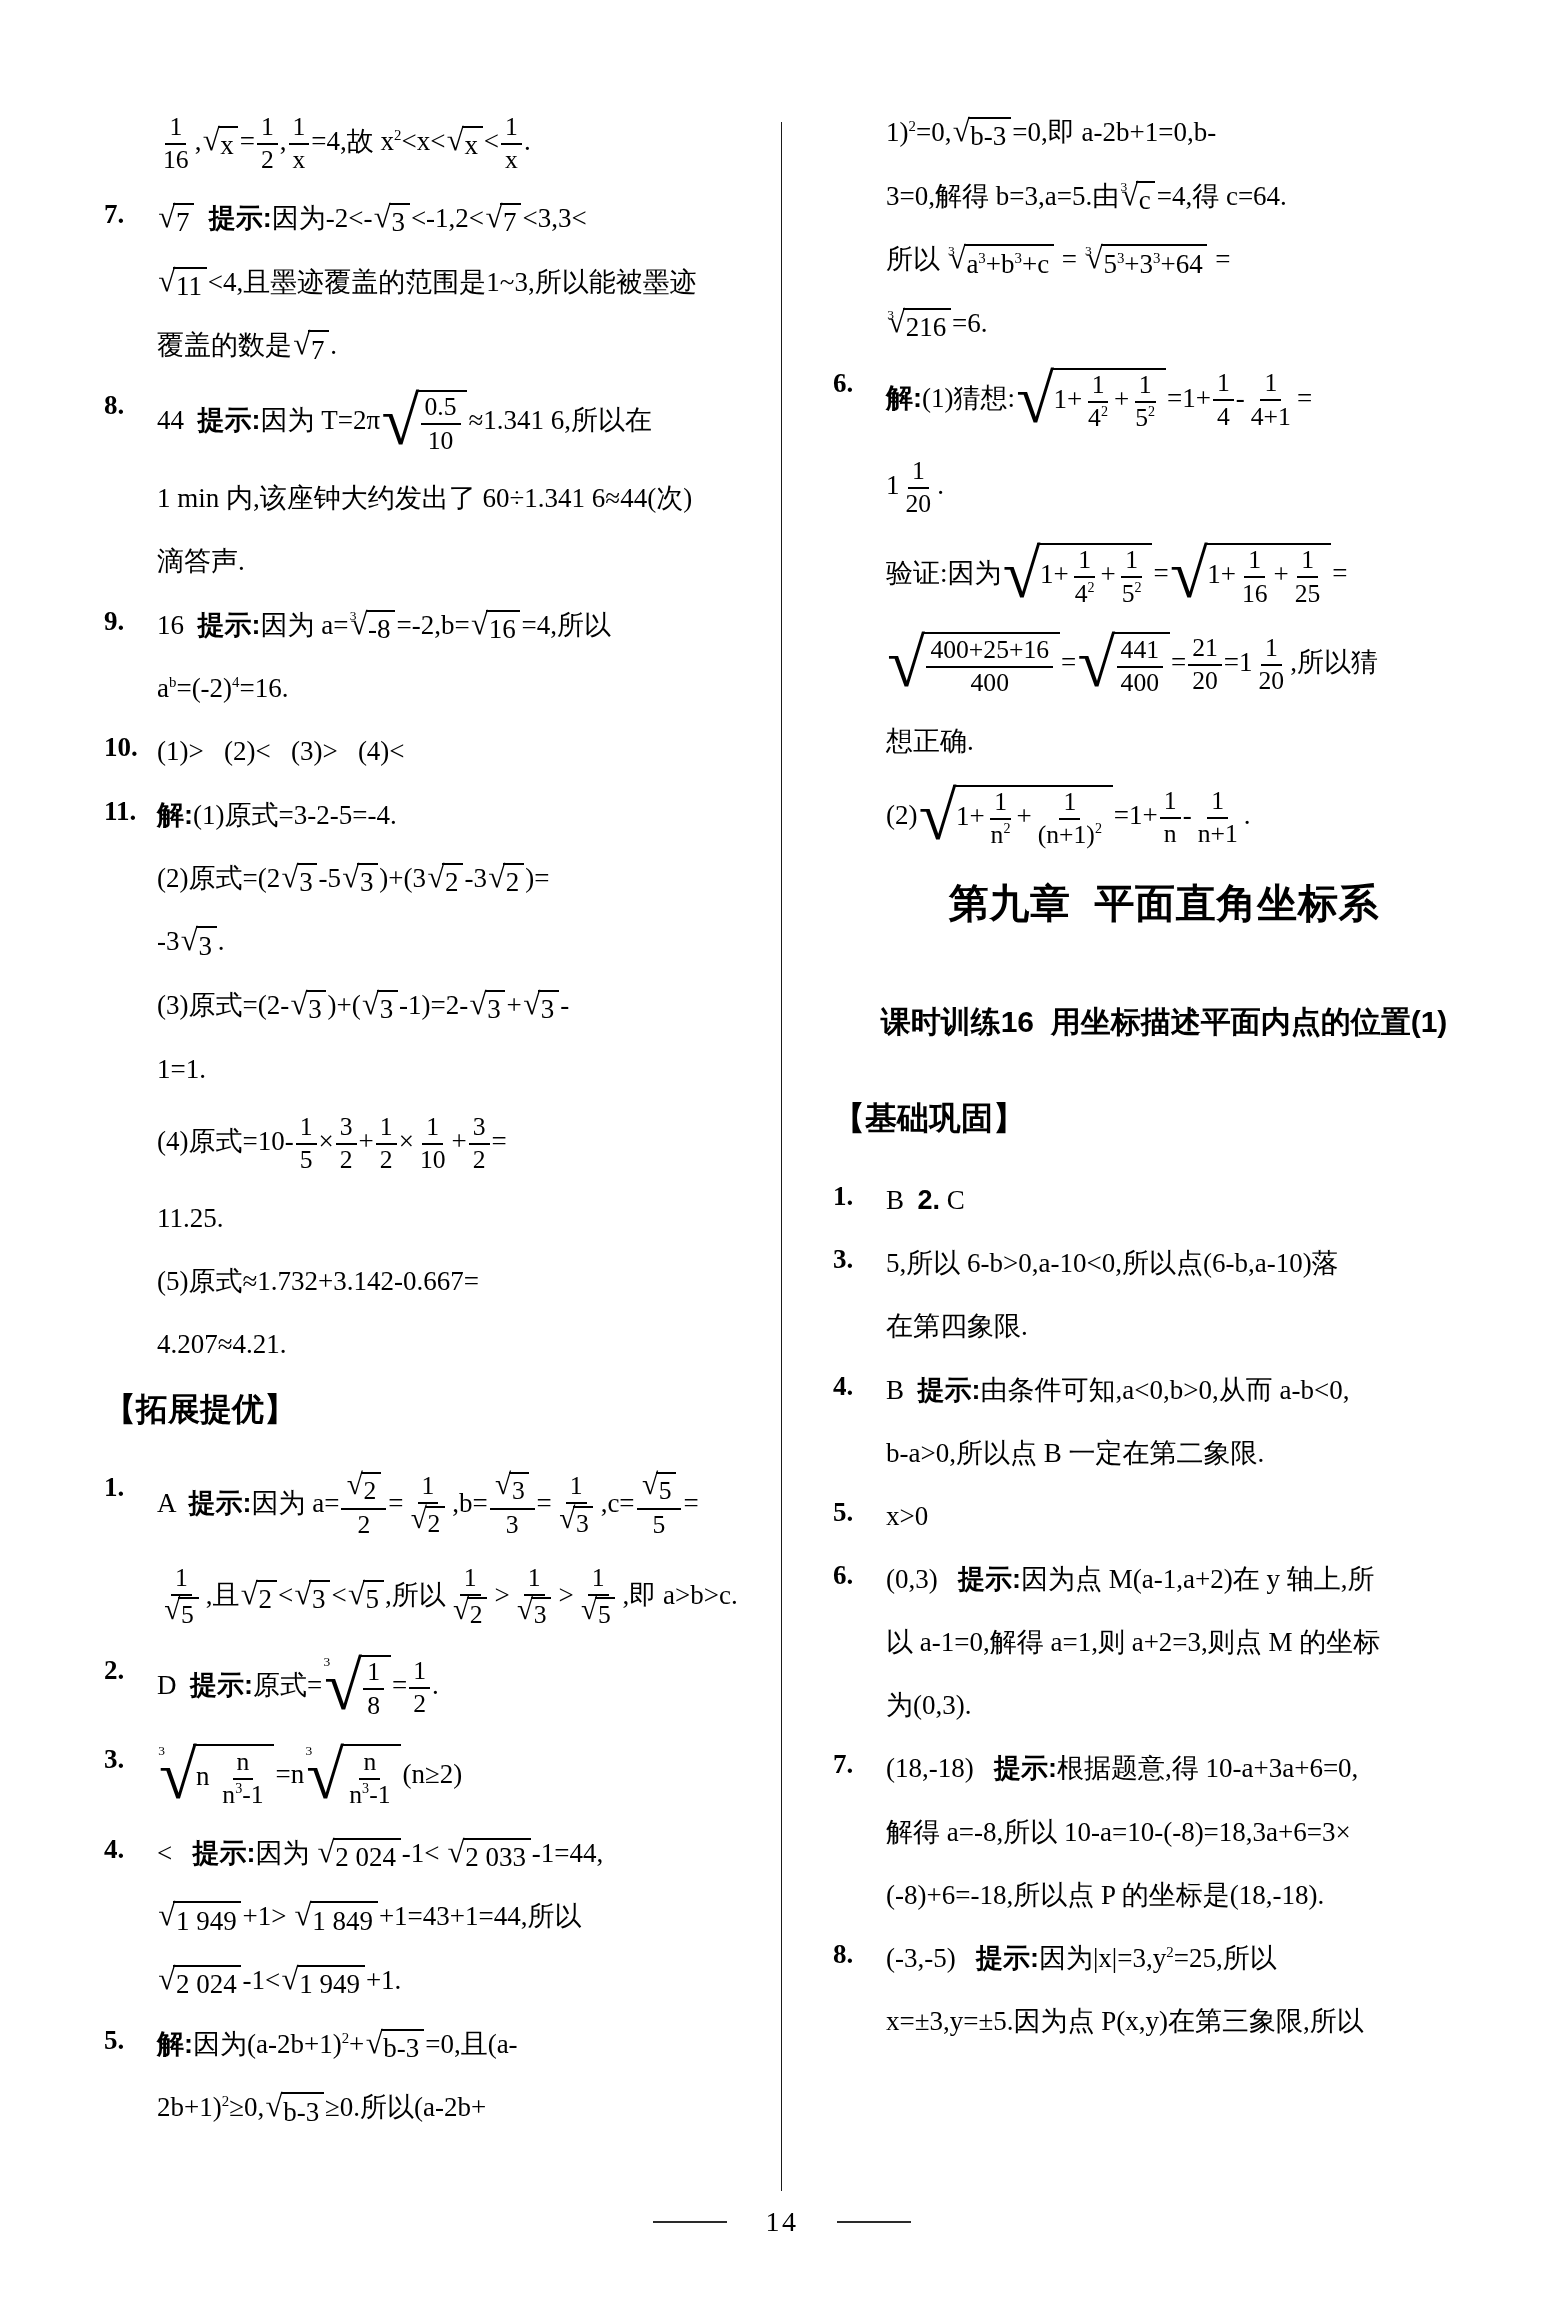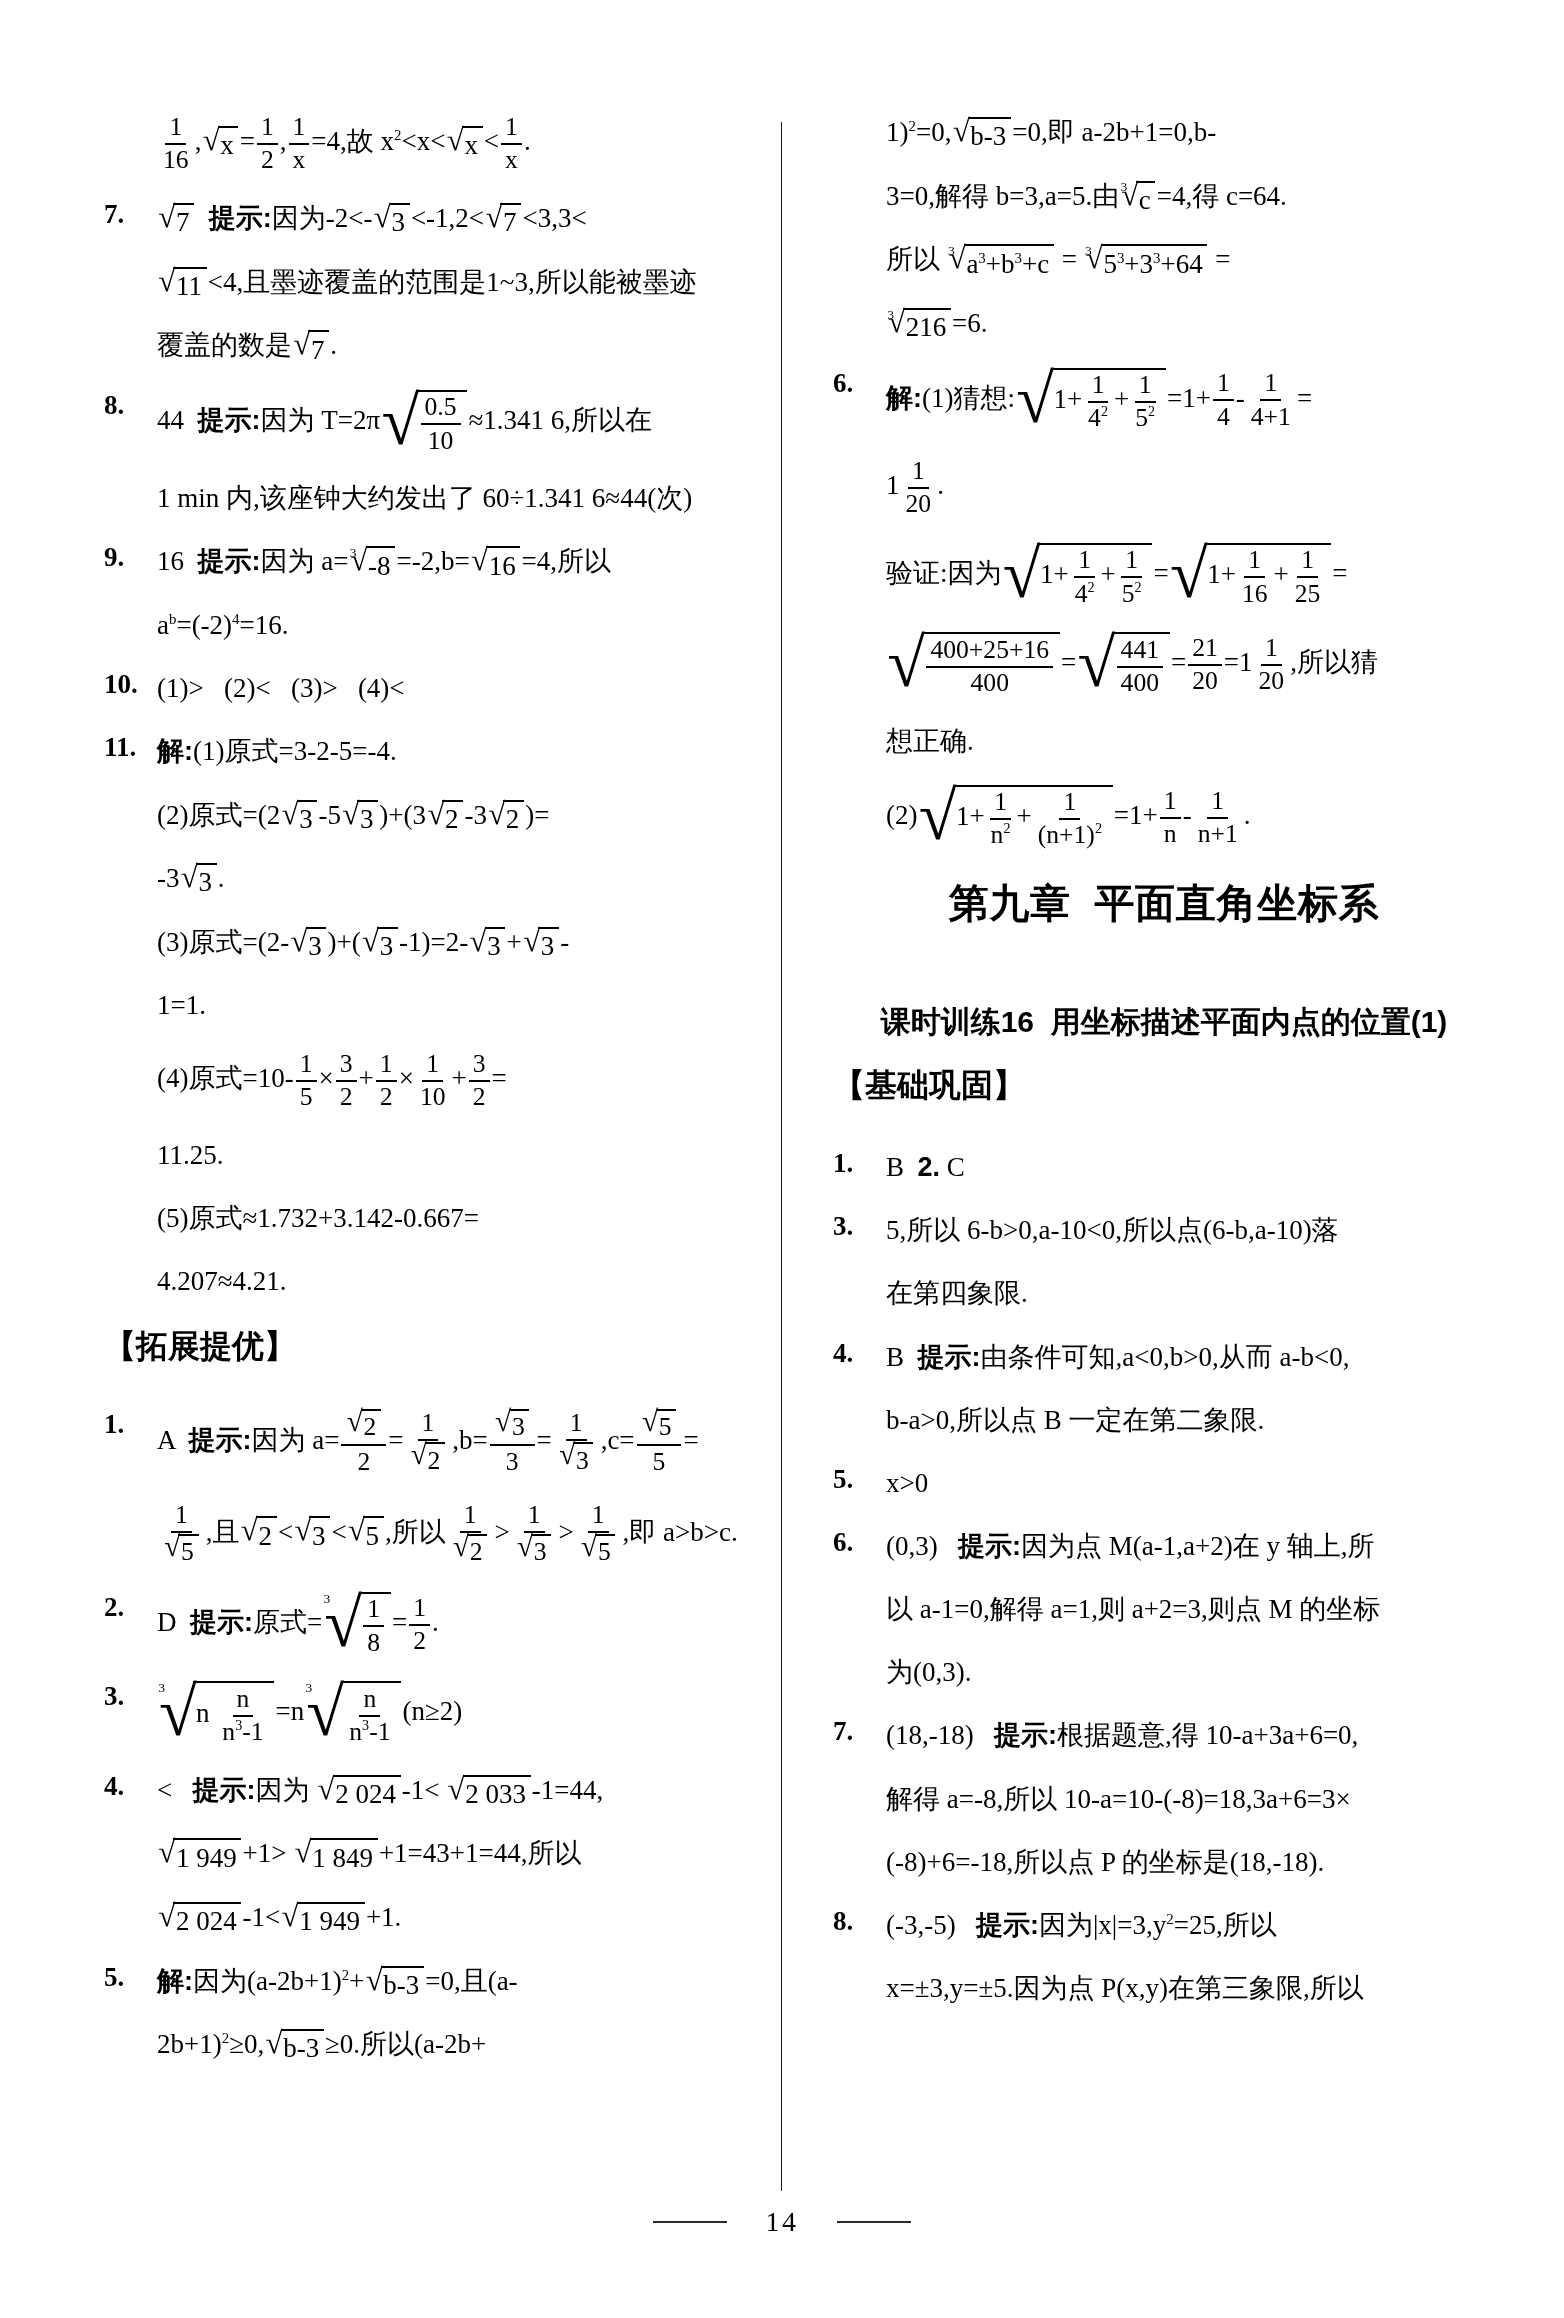--- a/index.html
+++ b/index.html
@@ -25,21 +25,21 @@
   .rt{display:inline-flex;align-items:flex-start;vertical-align:middle;margin:0 1.3px;}
   .rt-sg{line-height:1;font-size:1.15em;margin-right:-2px;transform:translateY(-0.06em);}
   .rt-ct{border-top:2px solid #000;padding:1.3px 4.6px 0 2.6px;line-height:1.2;}
   .rt.tall>.rt-sg{font-size:2.55em;line-height:0.92;transform:none;margin-right:-3.3px;}
   .rt-idx{font-size:0.5em;margin-right:-0.45em;position:relative;top:-0.25em;z-index:2;}
   .head-bracket{font-family:"Liberation Sans","DejaVu Sans",sans-serif;font-weight:700;
       font-size:32px;margin:9.2px 0 40px;white-space:pre-wrap;}
   .head-chapter{font-family:"Liberation Sans","DejaVu Sans",sans-serif;font-weight:700;
       font-size:40px;text-align:center;margin:26px 0 12px;white-space:pre-wrap;letter-spacing:0.7px;}
   .head-section{font-family:"Liberation Sans","DejaVu Sans",sans-serif;font-weight:700;
-      font-size:30px;text-align:center;margin:71px 0 21px;white-space:pre-wrap;}
+      font-size:30px;text-align:center;margin:71px 0 54px;white-space:pre-wrap;}
   .footer{position:absolute;left:0;right:0;top:2206px;display:flex;justify-content:center;
       align-items:center;gap:38px;}
   .dash{width:74px;height:2px;background:#2a2a2a;}
   .pagenum{font-size:28px;letter-spacing:2.6px;}
 </style>
 </head>
 <body>
 
 <div class="page">
   <div class="col col-left" id="col-left">
@@ -49,20 +49,21 @@
       <div class="blk">
         <span class="num">7.</span>
         <div class="line"><span class="rt"><span class="rt-sg">√</span><span class="rt-ct">7</span></span>  <span class="hei">提示:</span>因为-2&lt;-<span class="rt"><span class="rt-sg">√</span><span class="rt-ct">3</span></span>&lt;-1,2&lt;<span class="rt"><span class="rt-sg">√</span><span class="rt-ct">7</span></span>&lt;3,3&lt;</div>
         <div class="line"><span class="rt"><span class="rt-sg">√</span><span class="rt-ct">11</span></span>&lt;4,且墨迹覆盖的范围是1~3,所以能被墨迹</div>
         <div class="line">覆盖的数是<span class="rt"><span class="rt-sg">√</span><span class="rt-ct">7</span></span>.</div>
       </div>
       <div class="blk">
         <span class="num">8.</span>
         <div class="line">44  <span class="hei">提示:</span>因为 T=2π<span class="rt tall"><span class="rt-sg">√</span><span class="rt-ct"><span class="fr"><span class="fr-n">0.5</span><span class="fr-d">10</span></span></span></span>≈1.341 6,所以在</div>
         <div class="line">1 min 内,该座钟大约发出了 60÷1.341 6≈44(次)</div>
+        <div class="line">滴答声.</div>
       </div>
       <div class="blk">
         <span class="num">9.</span>
         <div class="line">16  <span class="hei">提示:</span>因为 a=<span class="rt"><span class="rt-idx">3</span><span class="rt-sg">√</span><span class="rt-ct">-8</span></span>=-2,b=<span class="rt"><span class="rt-sg">√</span><span class="rt-ct">16</span></span>=4,所以</div>
         <div class="line">a<sup class="sup">b</sup>=(-2)<sup class="sup">4</sup>=16.</div>
       </div>
       <div class="blk">
         <span class="num">10.</span>
         <div class="line">(1)&gt;   (2)&lt;   (3)&gt;   (4)&lt;</div>
       </div>

